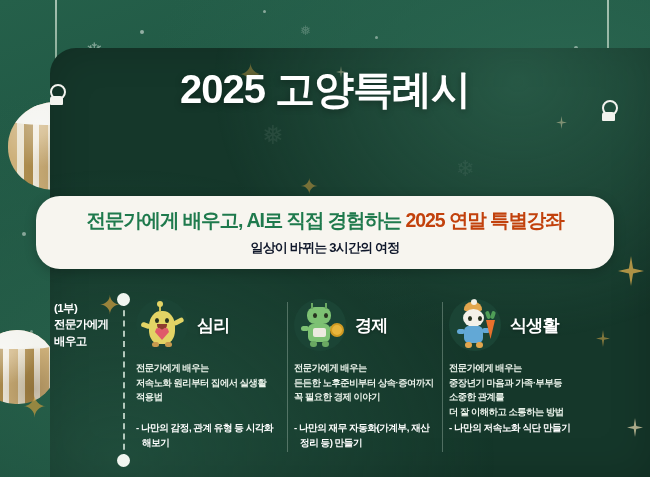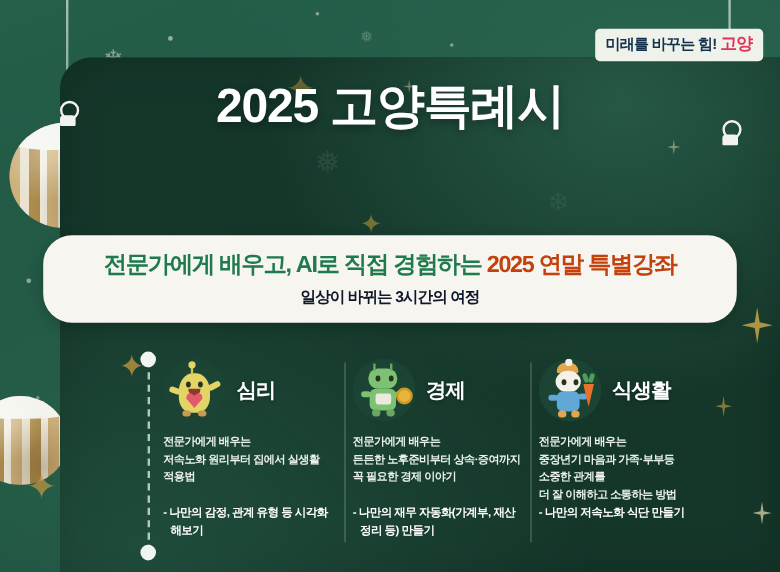--- a/index.html
+++ b/index.html
@@ -370,41 +370,42 @@
   <div class="burst" style="left:22px;top:392px;font-size:30px;opacity:.7;">✦</div>
   <div class="spark" style="left:618px;top:256px;width:26px;height:30px;opacity:.85;"></div>
   <div class="spark" style="left:596px;top:330px;width:14px;height:17px;opacity:.6;"></div>
   <div class="spark pale" style="left:627px;top:418px;width:16px;height:19px;opacity:.75;"></div>
   <div class="spark green" style="left:86px;top:214px;width:12px;height:14px;opacity:.55;"></div>
   <div class="spark pale" style="left:556px;top:116px;width:11px;height:13px;opacity:.5;"></div>
   <div class="spark pale" style="left:336px;top:66px;width:10px;height:12px;opacity:.45;"></div>
   <div class="snowflake" style="left:262px;top:122px;font-size:26px;opacity:.16;">❅</div>
   <div class="snowflake" style="left:456px;top:158px;font-size:22px;opacity:.14;">❄</div>
 
-  <div class="city-logo">
-    <span class="ci-a">미래를 바꾸는 힘!</span>
-    <span class="ci-b">고양</span>
-  </div>
 
   <div class="title-block">
     <div class="title-line">2025 고양특례시</div>
   </div>
 
   <div class="band">
     <div class="band-line1">
       <span class="g">전문가에게 배우고, AI로 직접 경험하는</span>
       <span class="r">2025 연말 특별강좌</span>
     </div>
     <div class="band-line2">일상이 바뀌는 3시간의 여정</div>
   </div>
 
   <div class="rail"></div>
   <div class="rail-node top"></div>
   <div class="rail-node bottom"></div>
 
+  <div class="part-label part-1">
+    <div>(1부)</div>
+    <div style="white-space:pre-line">전문가에게
+배우고</div>
+  </div>
 
   <div class="cols">
 
     <div class="col c1">
       <div class="col-divider"></div>
       <div class="col-head">
         <div class="avatar">
           <div class="ch ch-body" style="left:13px;top:12px;width:26px;height:33px;background:#e3d465;"></div>
           <div class="ch" style="left:23px;top:5px;width:2px;height:8px;background:#cfc055;"></div>
           <div class="ch" style="left:21px;top:2px;width:6px;height:6px;border-radius:50%;background:#e3d465;"></div>

